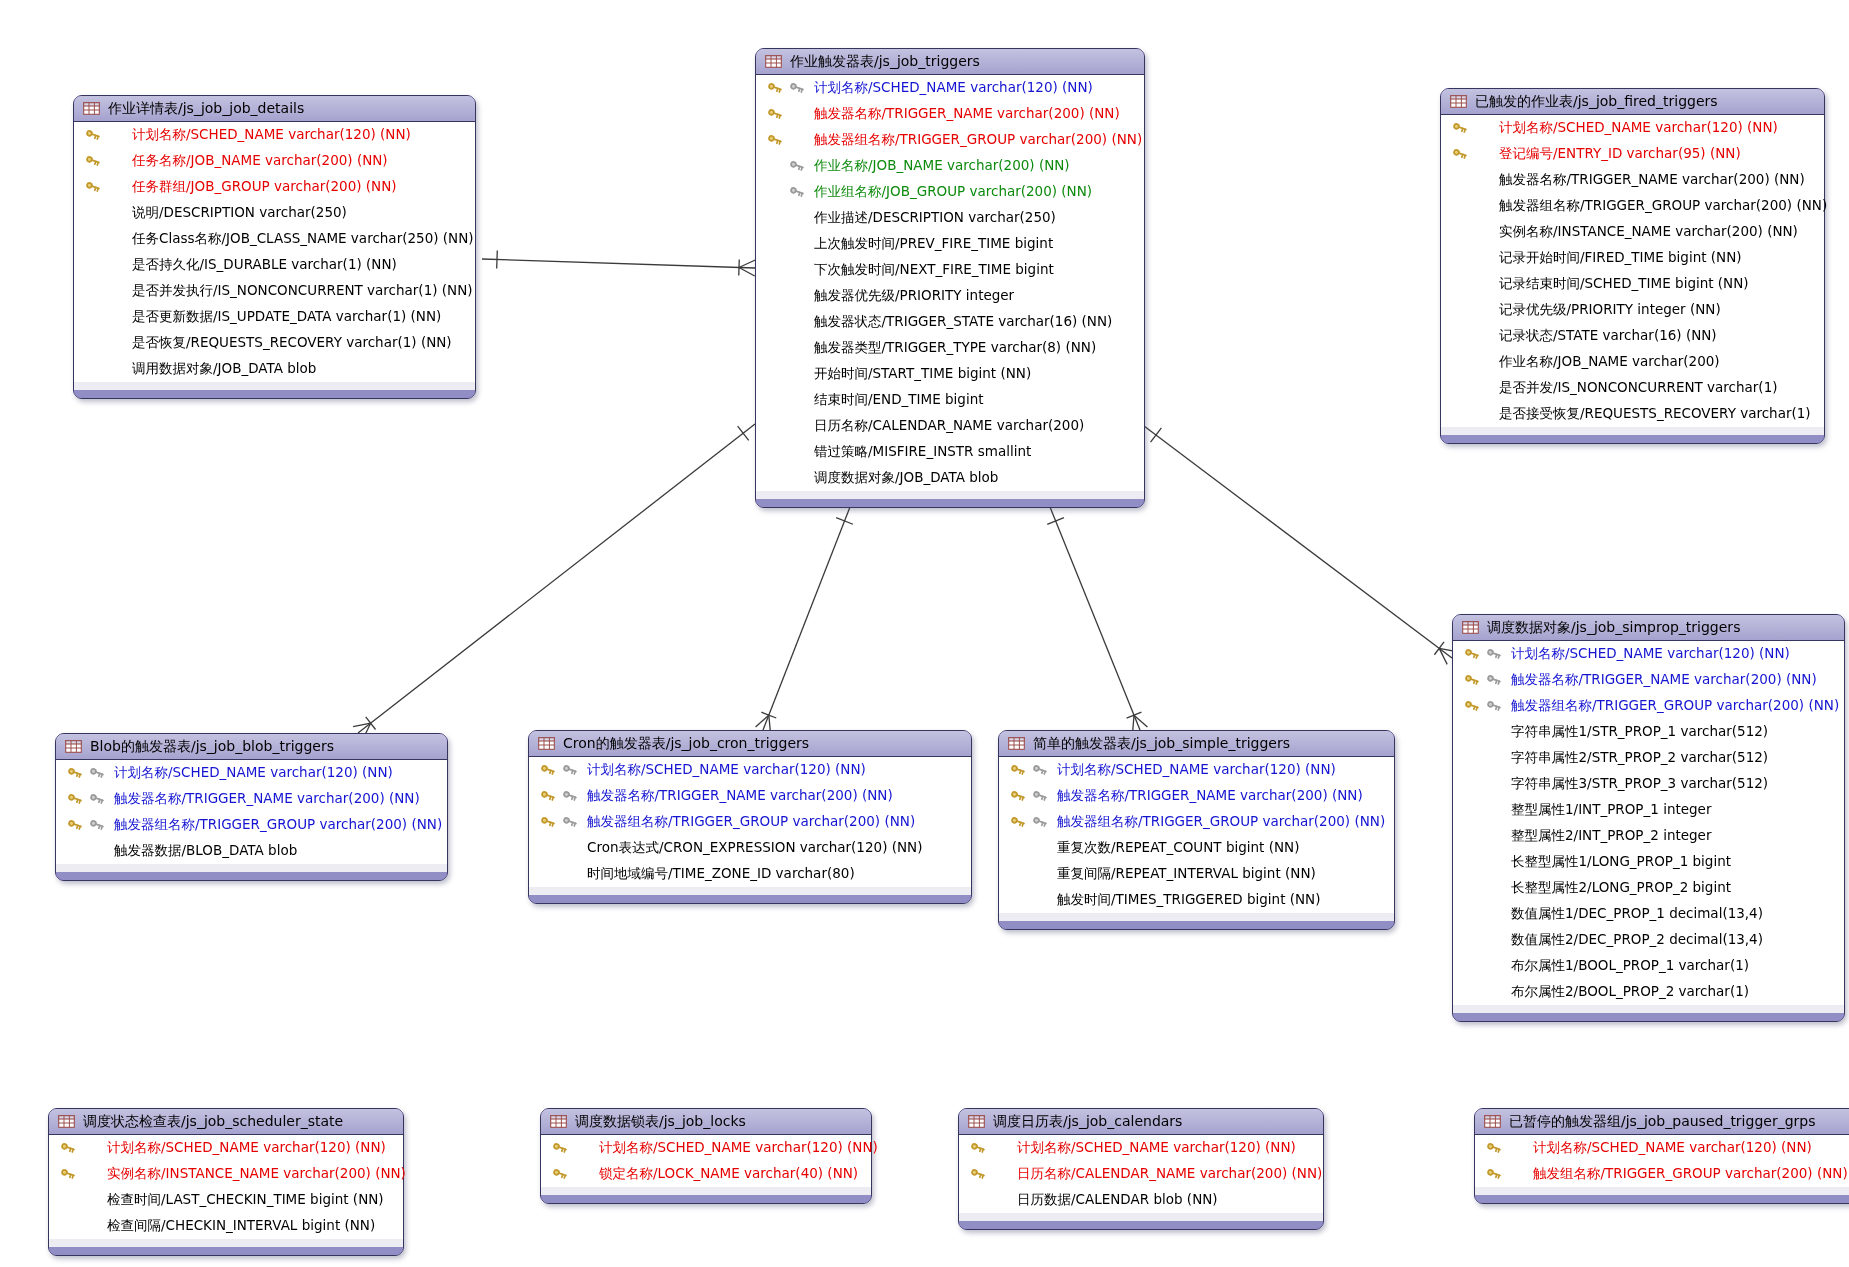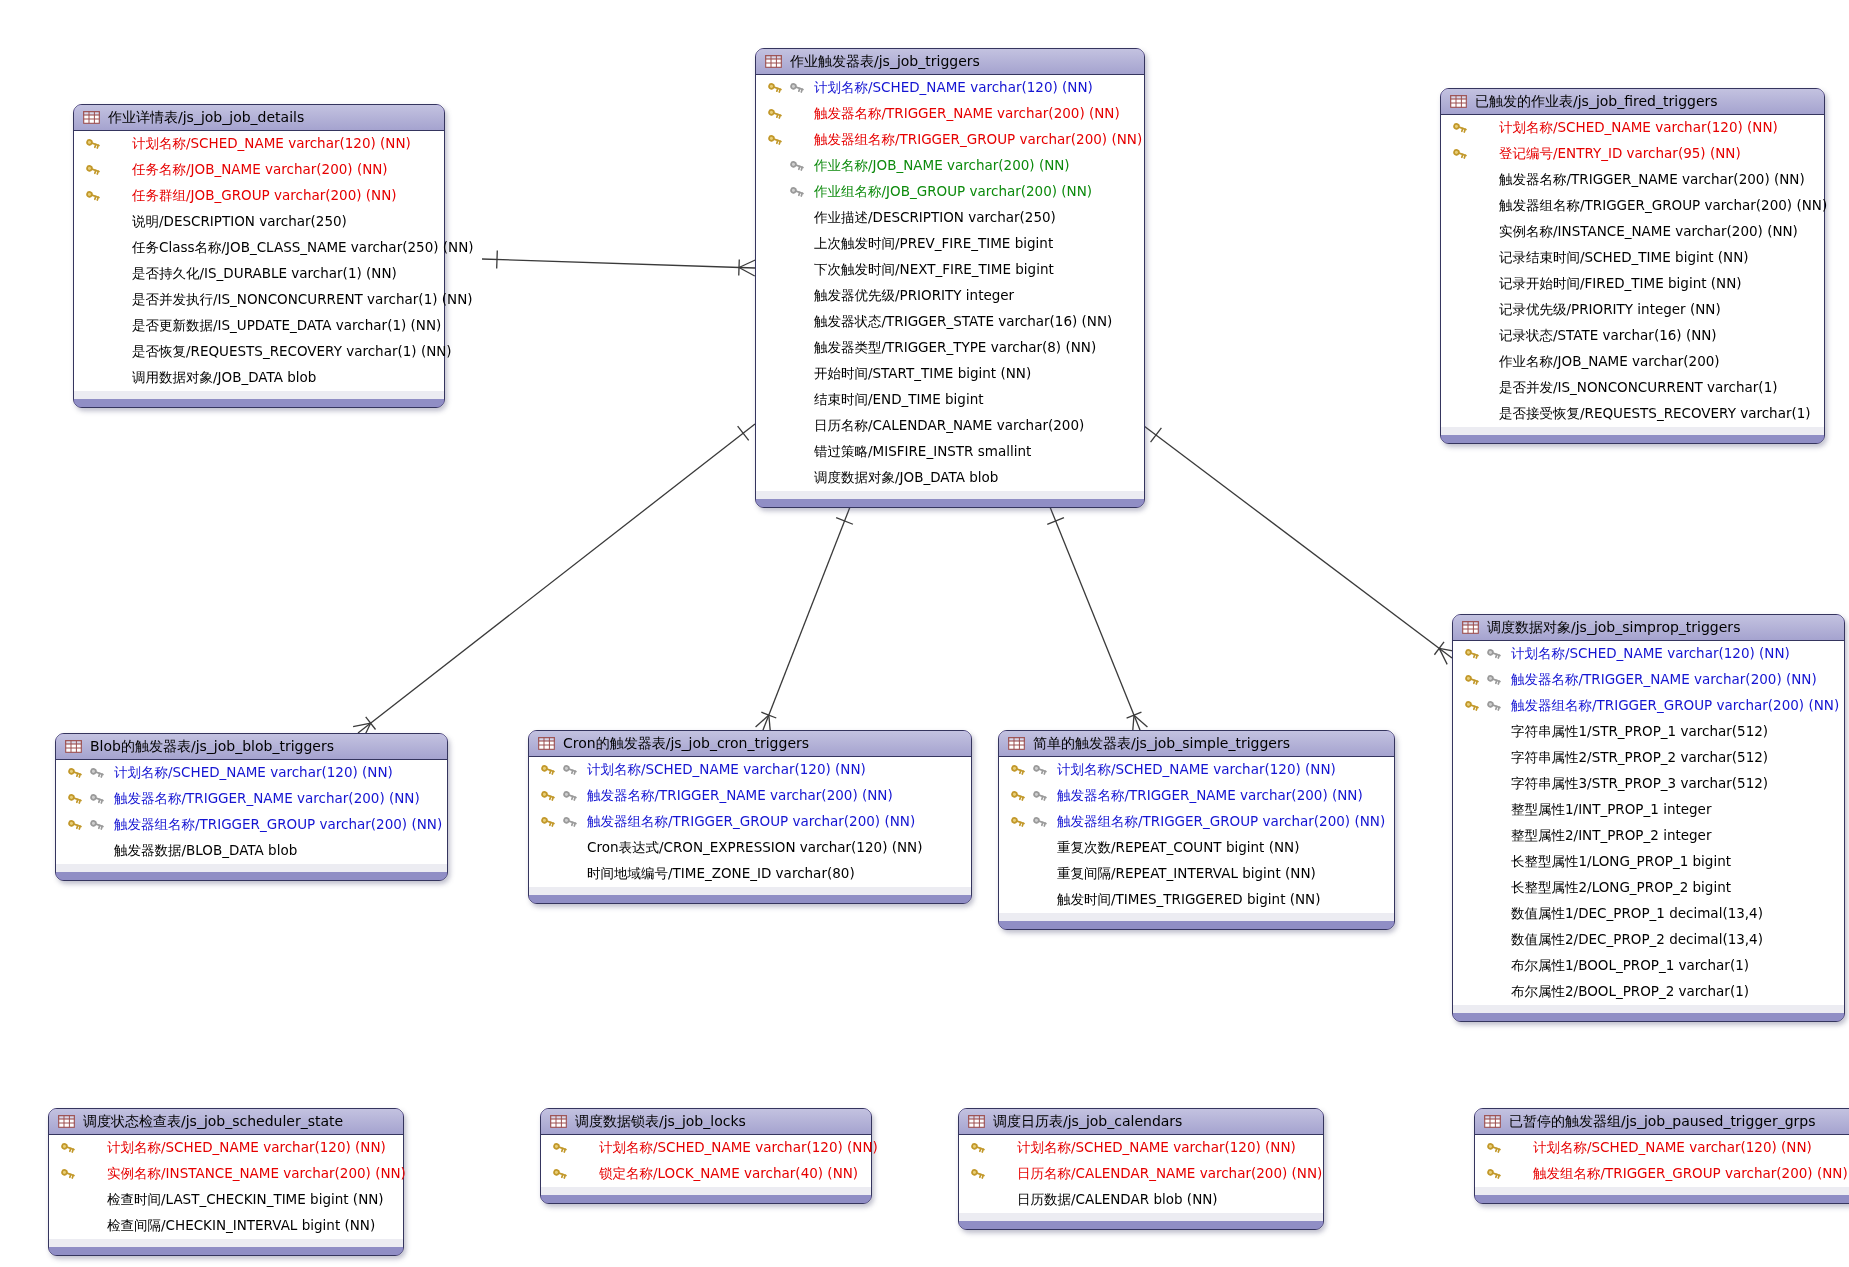--- a/index.html
+++ b/index.html
@@ -66,21 +66,21 @@
       <line x1="1134.0118916369215" y1="715.1627981670388" x2="1132.5813990835193" y2="732.9940541815392" stroke="#3a3a3a" stroke-width="1.3"></line>
       <line x1="1134.0118916369215" y1="715.1627981670388" x2="1147.4186009164807" y2="727.0059458184608" stroke="#3a3a3a" stroke-width="1.3"></line>
       <line x1="1126.5932907204408" y1="718.156852348578" x2="1141.4304925534022" y2="712.1687439854995" stroke="#3a3a3a" stroke-width="1.3"></line>
       <line x1="1144" y1="426" x2="1452" y2="658" stroke="#3a3a3a" stroke-width="1.3"></line>
       <line x1="1150.5663759095728" y1="442.21365805159905" x2="1161.3962281206218" y2="427.8360956334824" stroke="#3a3a3a" stroke-width="1.3"></line>
       <line x1="1439.2199445172296" y1="648.3734647012899" x2="1447.186732350645" y2="664.3900277413852" stroke="#3a3a3a" stroke-width="1.3"></line>
       <line x1="1439.2199445172296" y1="648.3734647012899" x2="1456.813267649355" y2="651.6099722586148" stroke="#3a3a3a" stroke-width="1.3"></line>
       <line x1="1434.4066768678745" y1="654.7634924426751" x2="1444.0332121665847" y2="641.9834369599047" stroke="#3a3a3a" stroke-width="1.3"></line>
     </svg>
 
-<div class="table-card" style="left: 73px; top: 104px; width: 372px;">
+<div class="table-card" style="left: 73px; top: 95px; width: 403px;">
       <div class="t-header">
         <span class="t-icon">
           <svg width="17" height="13" viewBox="0 0 17 13">
             <rect x="0.7" y="0.7" width="15.6" height="11.6" fill="#ffffff" stroke="#9c4f4f" stroke-width="1.1"></rect>
             <rect x="0.7" y="0.7" width="15.6" height="3.3" fill="#d8d8ea" stroke="#9c4f4f" stroke-width="1.1"></rect>
             <line x1="6" y1="0.7" x2="6" y2="12.3" stroke="#9c4f4f" stroke-width="1"></line>
             <line x1="11.4" y1="0.7" x2="11.4" y2="12.3" stroke="#9c4f4f" stroke-width="1"></line>
             <line x1="0.7" y1="8" x2="16.3" y2="8" stroke="#9c4f4f" stroke-width="1"></line>
           </svg>
         </span>
@@ -320,24 +320,24 @@
         <div class="t-row">
           <span class="f-text" style="color: rgb(0, 0, 0);">触发器名称/TRIGGER_NAME varchar(200) (NN)</span>
         </div>
         <div class="t-row">
           <span class="f-text" style="color: rgb(0, 0, 0);">触发器组名称/TRIGGER_GROUP varchar(200) (NN)</span>
         </div>
         <div class="t-row">
           <span class="f-text" style="color: rgb(0, 0, 0);">实例名称/INSTANCE_NAME varchar(200) (NN)</span>
         </div>
         <div class="t-row">
+          <span class="f-text" style="color: rgb(0, 0, 0);">记录开始时间/FIRED_TIME bigint (NN)</span>
+        </div>
+        <div class="t-row">
           <span class="f-text" style="color: rgb(0, 0, 0);">记录结束时间/SCHED_TIME bigint (NN)</span>
-        </div>
-        <div class="t-row">
-          <span class="f-text" style="color: rgb(0, 0, 0);">记录开始时间/FIRED_TIME bigint (NN)</span>
         </div>
         <div class="t-row">
           <span class="f-text" style="color: rgb(0, 0, 0);">记录优先级/PRIORITY integer (NN)</span>
         </div>
         <div class="t-row">
           <span class="f-text" style="color: rgb(0, 0, 0);">记录状态/STATE varchar(16) (NN)</span>
         </div>
         <div class="t-row">
           <span class="f-text" style="color: rgb(0, 0, 0);">作业名称/JOB_NAME varchar(200)</span>
         </div>

